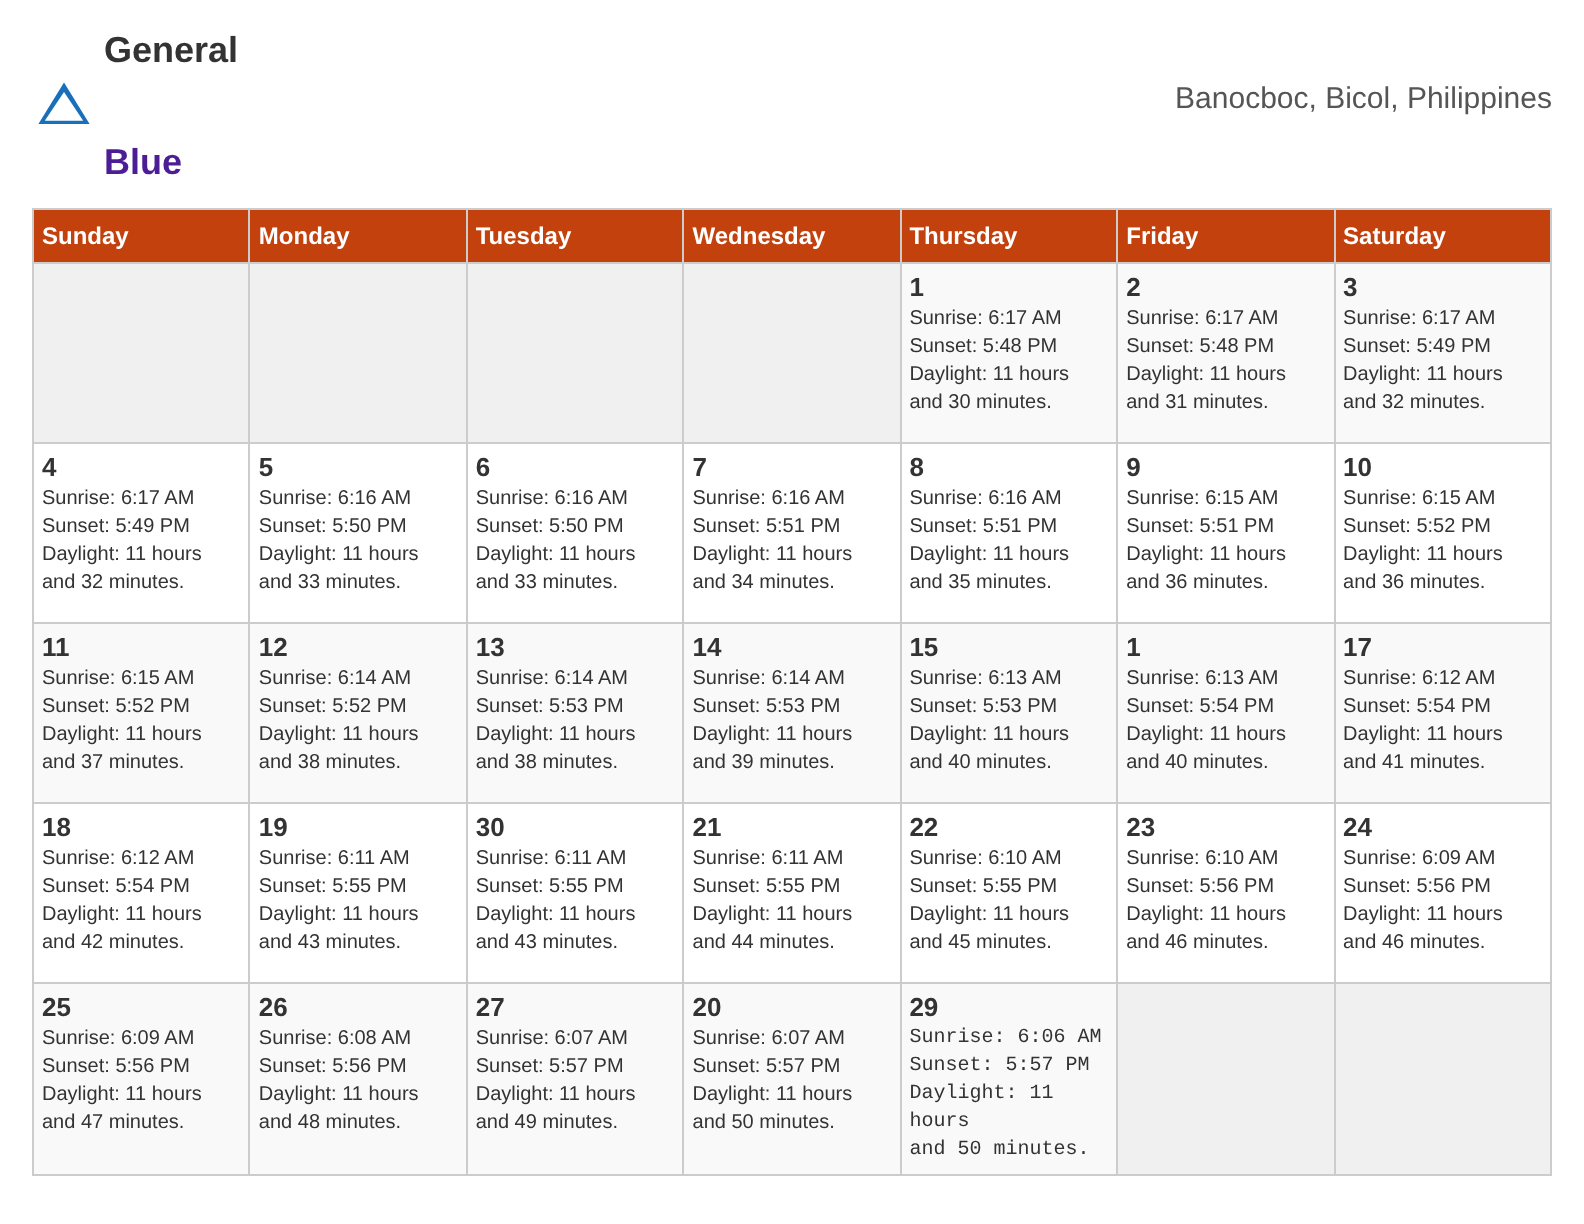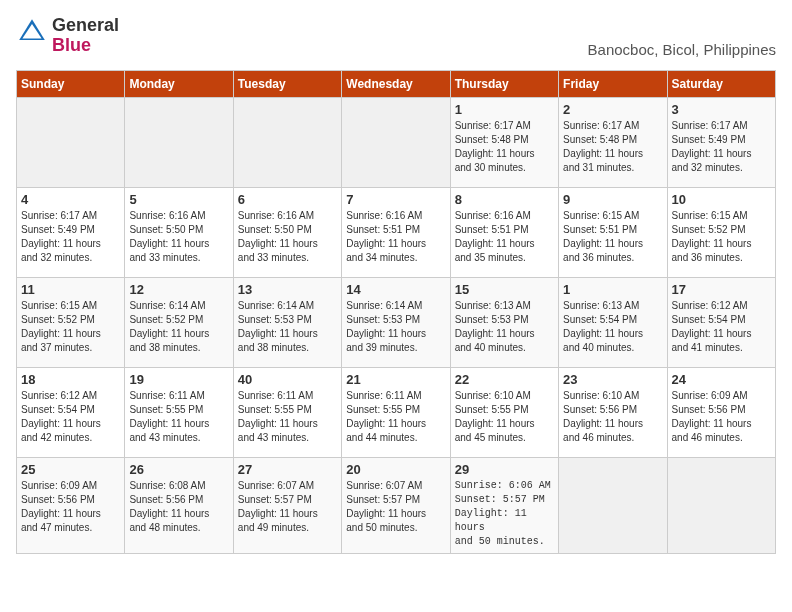--- a/index.html
+++ b/index.html
@@ -11,36 +11,38 @@
       padding: 16px;
     }
     .header-area {
       display: flex;
       justify-content: space-between;
       align-items: flex-start;
       margin-bottom: 12px;
     }
     .logo {
       display: flex;
+      align-items: center;
       gap: 4px;
     }
     .logo-text {
       display: flex;
       flex-direction: column;
       line-height: 1.1;
     }
     .logo-general {
       font-size: 18px;
       font-weight: bold;
       color: #333;
     }
     .logo-blue {
       font-size: 18px;
       font-weight: bold;
-      color: #be185d;
+      color: #4c1d95;
+      margin-top: 36px;
     }
     .logo-icon {
       width: 32px;
       height: 32px;
     }
     .title-area {
       text-align: right;
     }
     .month-title {
       font-size: 36px;
@@ -263,21 +265,21 @@
 and 42 minutes.</div>
         </td>
         <td>
           <span class="day-number">19</span>
           <div class="day-info" style="white-space: pre-line;">Sunrise: 6:11 AM
 Sunset: 5:55 PM
 Daylight: 11 hours
 and 43 minutes.</div>
         </td>
         <td>
-          <span class="day-number">40</span>
+          <span class="day-number">30</span>
           <div class="day-info" style="white-space: pre-line;">Sunrise: 6:11 AM
 Sunset: 5:55 PM
 Daylight: 11 hours
 and 43 minutes.</div>
         </td>
         <td>
           <span class="day-number">21</span>
           <div class="day-info" style="white-space: pre-line;">Sunrise: 6:11 AM
 Sunset: 5:55 PM
 Daylight: 11 hours

